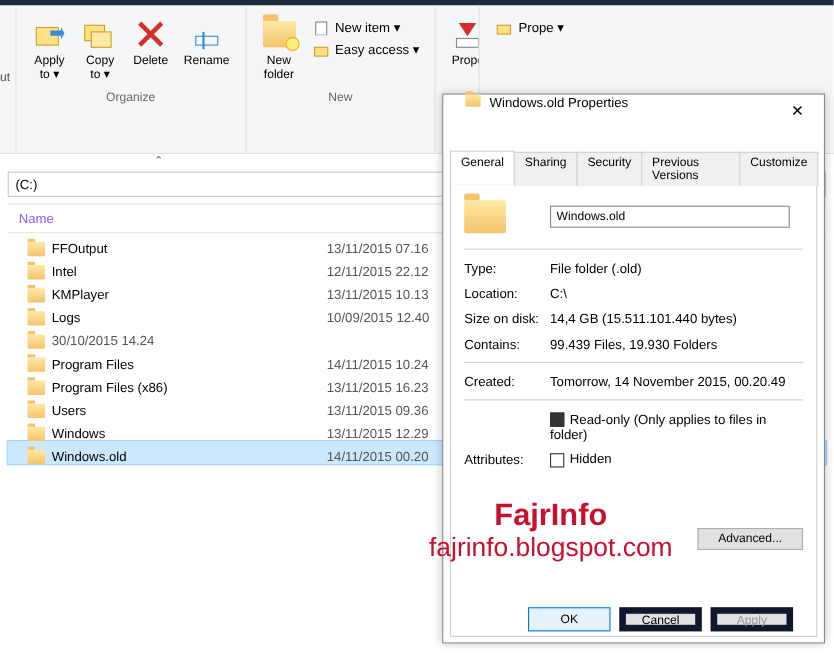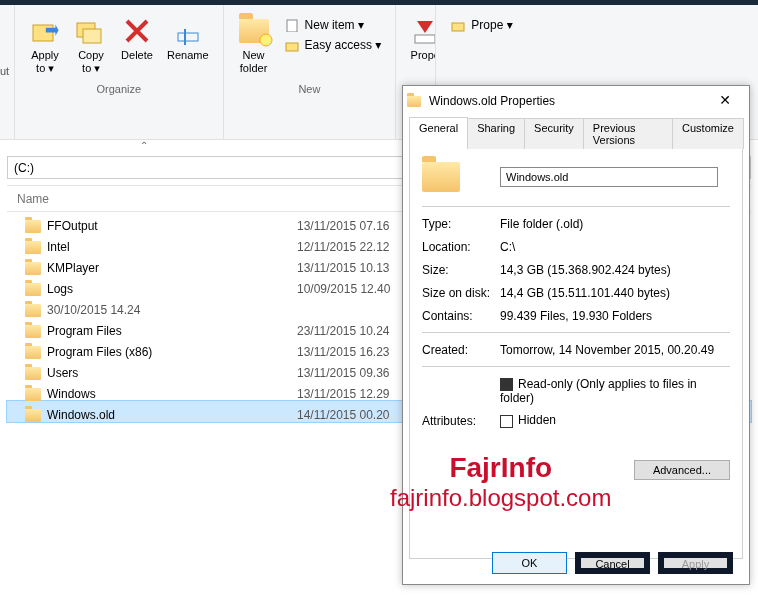--- a/index.html
+++ b/index.html
@@ -14,50 +14,50 @@
 .rb-btn .ico{width:32px;height:32px;display:flex;align-items:center;justify-content:center;margin-bottom:2px}
 .rb-btn .lbl{font-size:11px;white-space:pre;line-height:1.2;text-align:center}
 .partial-left{width:15px;padding-top:60px;color:#555;font-size:11px;border-right:1px solid #e1e1e1}
 .sm-row{display:flex;align-items:center;padding:2px 6px;gap:5px;font-size:11px;text-align:left}
 .sm-row .si{width:16px;height:16px;display:flex;align-items:center;justify-content:center}
 .addr-bar{position:absolute;top:155px;left:7px;right:7px;height:25px;display:flex;align-items:center}
 .addr-input{flex:1;border:1px solid #ccc;height:23px;padding:0 6px;display:flex;align-items:center;font-size:12px;background:#fff}
 .chev{position:absolute;top:140px;left:140px;font-size:10px;color:#666}
 .list-area{position:absolute;top:185px;left:7px;right:7px;bottom:35px;border-top:1px solid #e5e5e5}
 .list-hdr{display:flex;height:26px;align-items:center;border-bottom:1px solid #e5e5e5}
-.list-hdr>div{padding:0 10px;color:#737373;font-size:12px}
+.list-hdr>div{padding:0 10px;color:#8b5cf6;font-size:12px}
 .col-name{width:290px}
 .col-date{width:130px}
 .list-row{display:flex;height:21px;align-items:flex-end}
 .list-row.sel{background:#cce8ff;outline:1px solid #99d1ff}
 .list-row .fico{width:16px;height:13px;margin:0 6px 0 18px;flex-shrink:0}
 .list-row .nm{width:250px;font-size:12px}
 .list-row .dt{font-size:12px;color:#555}
 .folder-ico{background:linear-gradient(#ffe9a6,#f5c36b);border-radius:1px;position:relative}
 .folder-ico:before{content:"";position:absolute;top:-3px;left:0;width:7px;height:3px;background:#f5c36b;border-radius:1px 1px 0 0}
 .folder-big{width:38px;height:30px;background:linear-gradient(#ffe9a6,#f5c36b);border-radius:2px;position:relative}
 .folder-big:before{content:"";position:absolute;top:-6px;left:0;width:14px;height:6px;background:#f5c36b;border-radius:2px 2px 0 0}
 
 .props{position:absolute;top:85px;left:402px;width:348px;height:500px;background:#fff;border:1px solid #888;box-shadow:0 0 8px rgba(0,0,0,.25)}
-.props-title{height:30px;display:flex;align-items:center;padding:0 4px;font-size:12px}
+.props-title{height:30px;display:flex;padding:0 20px;font-size:12px}
 .props-title .pico{width:14px;height:11px;margin-right:8px}
 .props-close{position:absolute;right:4px;top:2px;width:40px;height:24px;display:flex;align-items:center;justify-content:center;font-size:14px}
-.tabstrip{display:flex;margin:0 6px 0;position:relative;z-index:2}
+.tabstrip{display:flex;margin:20px 6px 0;position:relative;z-index:2}
 .tab{padding:4px 9px;border:1px solid #d0d0d0;border-bottom:none;background:#fff;font-size:11px;margin-right:-1px;position:relative;top:1px;cursor:default}
 .tab.inactive{background:#f0f0f0;top:2px;padding:3px 9px}
 .tab-body{border:1px solid #d0d0d0;margin:0 6px;padding:14px 12px;height:412px;position:relative}
 .prop-row{display:flex;margin-bottom:9px;align-items:center;font-size:11px}
 .prop-row .k{width:78px}
 .prop-row .v{flex:1}
 .name-input{border:1px solid #888;padding:3px 5px;width:218px;font-size:11px}
 .hline{border-top:1px solid #d0d0d0;margin:6px 0 10px}
 .cb{width:13px;height:13px;border:1px solid #333;display:inline-flex;align-items:center;justify-content:center;margin-right:5px;vertical-align:middle}
 .cb.filled{background:#333}
 .adv-btn{border:1px solid #adadad;background:#e1e1e1;padding:3px 18px;font-size:11px;position:absolute;right:12px;bottom:78px}
-.dlg-btns{position:absolute;bottom:10px;right:16px;display:flex;gap:8px}
+.dlg-btns{position:absolute;bottom:10px;right:28px;display:flex;gap:8px}
 .dlg-btns button{width:75px;height:22px;border:6px solid #0f172a;background:#e1e1e1;font-size:11px}
 .dlg-btns button.primary{border:1px solid #0078d7;background:#e5f1fb}
 .dlg-btns button.disabled{color:#999}
 .watermark{position:absolute;top:452px;left:390px;color:#c8102e;font-family:Georgia,serif;text-align:center;pointer-events:none;z-index:5}
 .watermark .l1{font-size:28px;font-weight:bold}
 .watermark .l2{font-size:24px}
 svg{display:block}
 </style>
 </head>
 <body>
@@ -203,21 +203,21 @@
         <div class="nm">Logs</div>
         <div class="dt">10/09/2015 12.40</div>
       </div>
       <div class="list-row">
         <div class="fico folder-ico"></div>
         <div class="dt">30/10/2015 14.24</div>
       </div>
       <div class="list-row">
         <div class="fico folder-ico"></div>
         <div class="nm">Program Files</div>
-        <div class="dt">23/11/2015 10.24</div>
+        <div class="dt">14/11/2015 10.24</div>
       </div>
       <div class="list-row">
         <div class="fico folder-ico"></div>
         <div class="nm">Program Files (x86)</div>
         <div class="dt">13/11/2015 16.23</div>
       </div>
       <div class="list-row">
         <div class="fico folder-ico"></div>
         <div class="nm">Users</div>
         <div class="dt">13/11/2015 09.36</div>
@@ -258,24 +258,20 @@
     <div class="hline"></div>
     <div class="prop-row">
         <div class="k">Type:</div>
         <div class="v">File folder (.old)</div>
       </div>
     <div class="prop-row">
         <div class="k">Location:</div>
         <div class="v">C:\</div>
       </div>
     <div class="prop-row">
-        <div class="k">Size:</div>
-        <div class="v">14,3 GB (15.368.902.424 bytes)</div>
-      </div>
-    <div class="prop-row">
         <div class="k">Size on disk:</div>
         <div class="v">14,4 GB (15.511.101.440 bytes)</div>
       </div>
     <div class="prop-row">
         <div class="k">Contains:</div>
         <div class="v">99.439 Files, 19.930 Folders</div>
       </div>
     <div class="hline"></div>
     <div class="prop-row">
         <div class="k">Created:</div>

